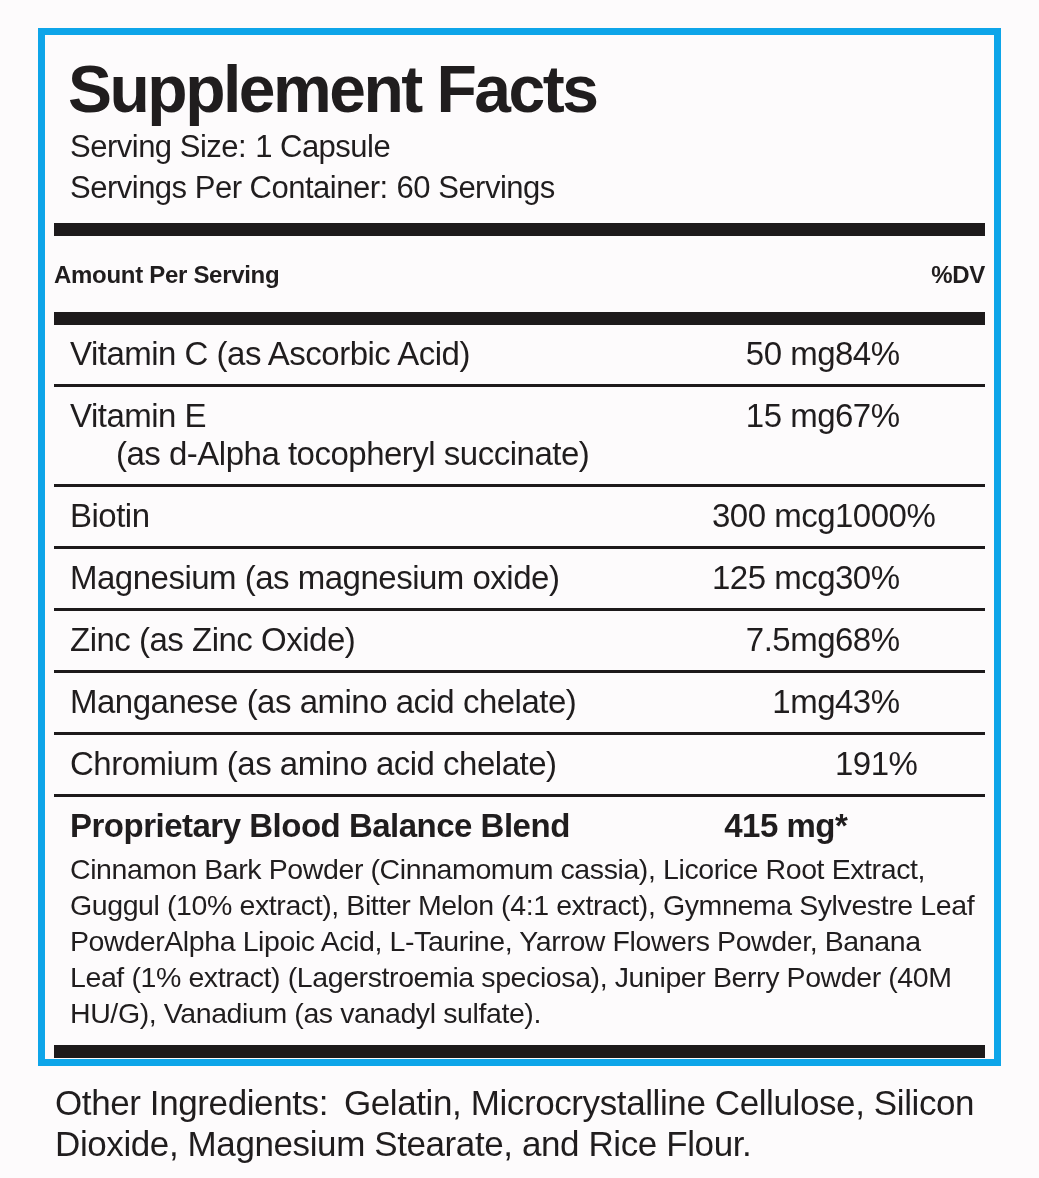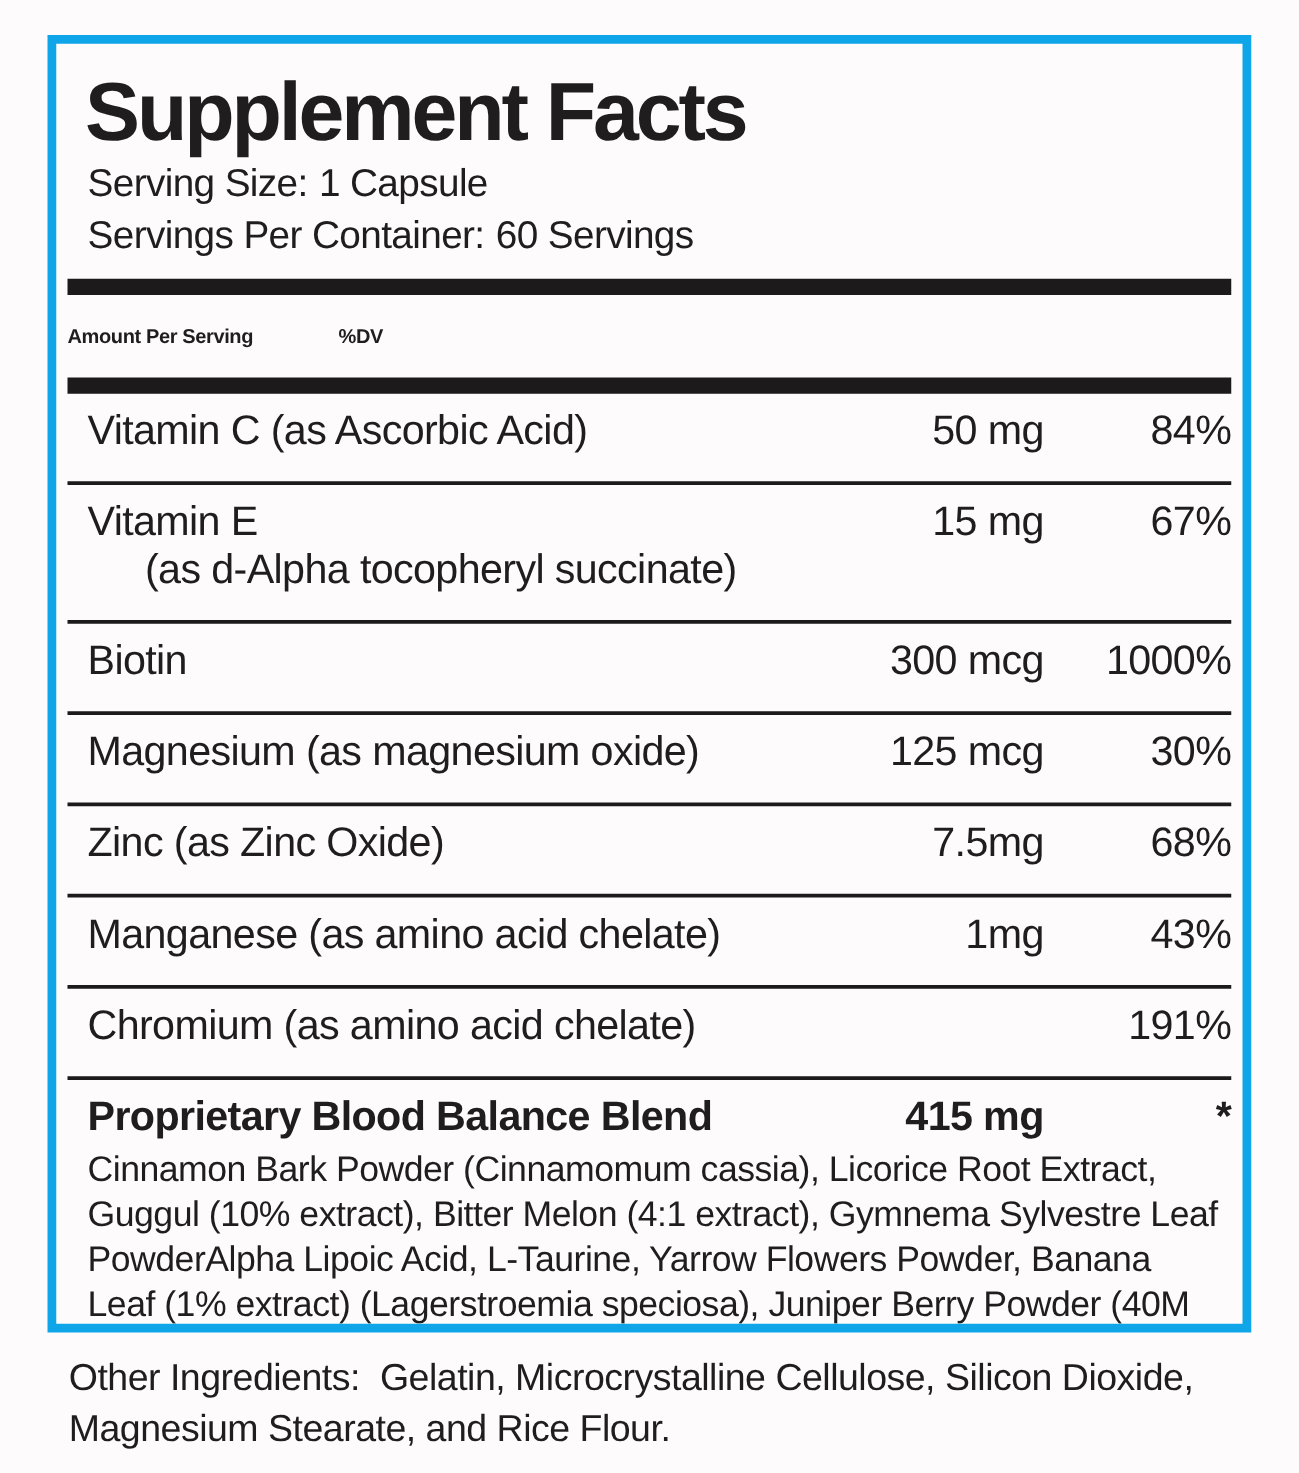--- a/index.html
+++ b/index.html
@@ -35,60 +35,60 @@
   }
   .b { font-weight: normal; }
   .serving-line .val { margin-left: 9px; }
   .bar {
     height: 13px;
     background: #1d1a1b;
   }
   .bar-1 { margin-top: 15px; }
   .cols-header {
     display: flex;
-    justify-content: flex-start;
+    justify-content: space-between;
     align-items: center;
-    font-size: 16px;
+    font-size: 24px;
     font-weight: bold;
     padding: 25px 0 23px 0;
   }
   .cols-header .col-dv { width: 104px; text-align: right; }
   .rows { }
   .row {
     display: flex;
     align-items: flex-start;
     border-bottom: 3px solid #1d1a1b;
     font-size: 33px;
     letter-spacing: -0.5px;
-    padding: 10px 0 22px 0;
+    padding: 10px 0 11px 0;
     line-height: 38px;
   }
   .row .name { flex: 1; padding-left: 16px; }
   .row .amt { width: 190px; text-align: right; white-space: nowrap; }
-  .row .dv { width: 150px; text-align: right; }
+  .row .dv { width: 150px; text-align: left; }
   .name2 { padding-left: 46px; }
   .blend-block { padding-bottom: 12px; }
   .blend-head { border-bottom: none; font-weight: bold; padding-bottom: 4px; }
   .blend-desc {
     font-size: 28.5px;
     line-height: 36px;
     letter-spacing: -0.4px;
     padding: 2px 6px 2px 16px;
   }
   .footnote {
     font-size: 33px;
     font-weight: bold;
     letter-spacing: -0.5px;
     padding: 12px 0 12px 10px;
   }
   .other {
     position: absolute;
     left: 55px; top: 1082px;
     width: 950px;
-    font-size: 30px;
+    font-size: 35px;
     line-height: 41px;
     letter-spacing: -0.4px;
   }
   .other .b { margin-right: 16px; }
 </style>
 </head>
 <body>
 
 <div class="panel">
   <h1 class="title">Supplement Facts</h1>

